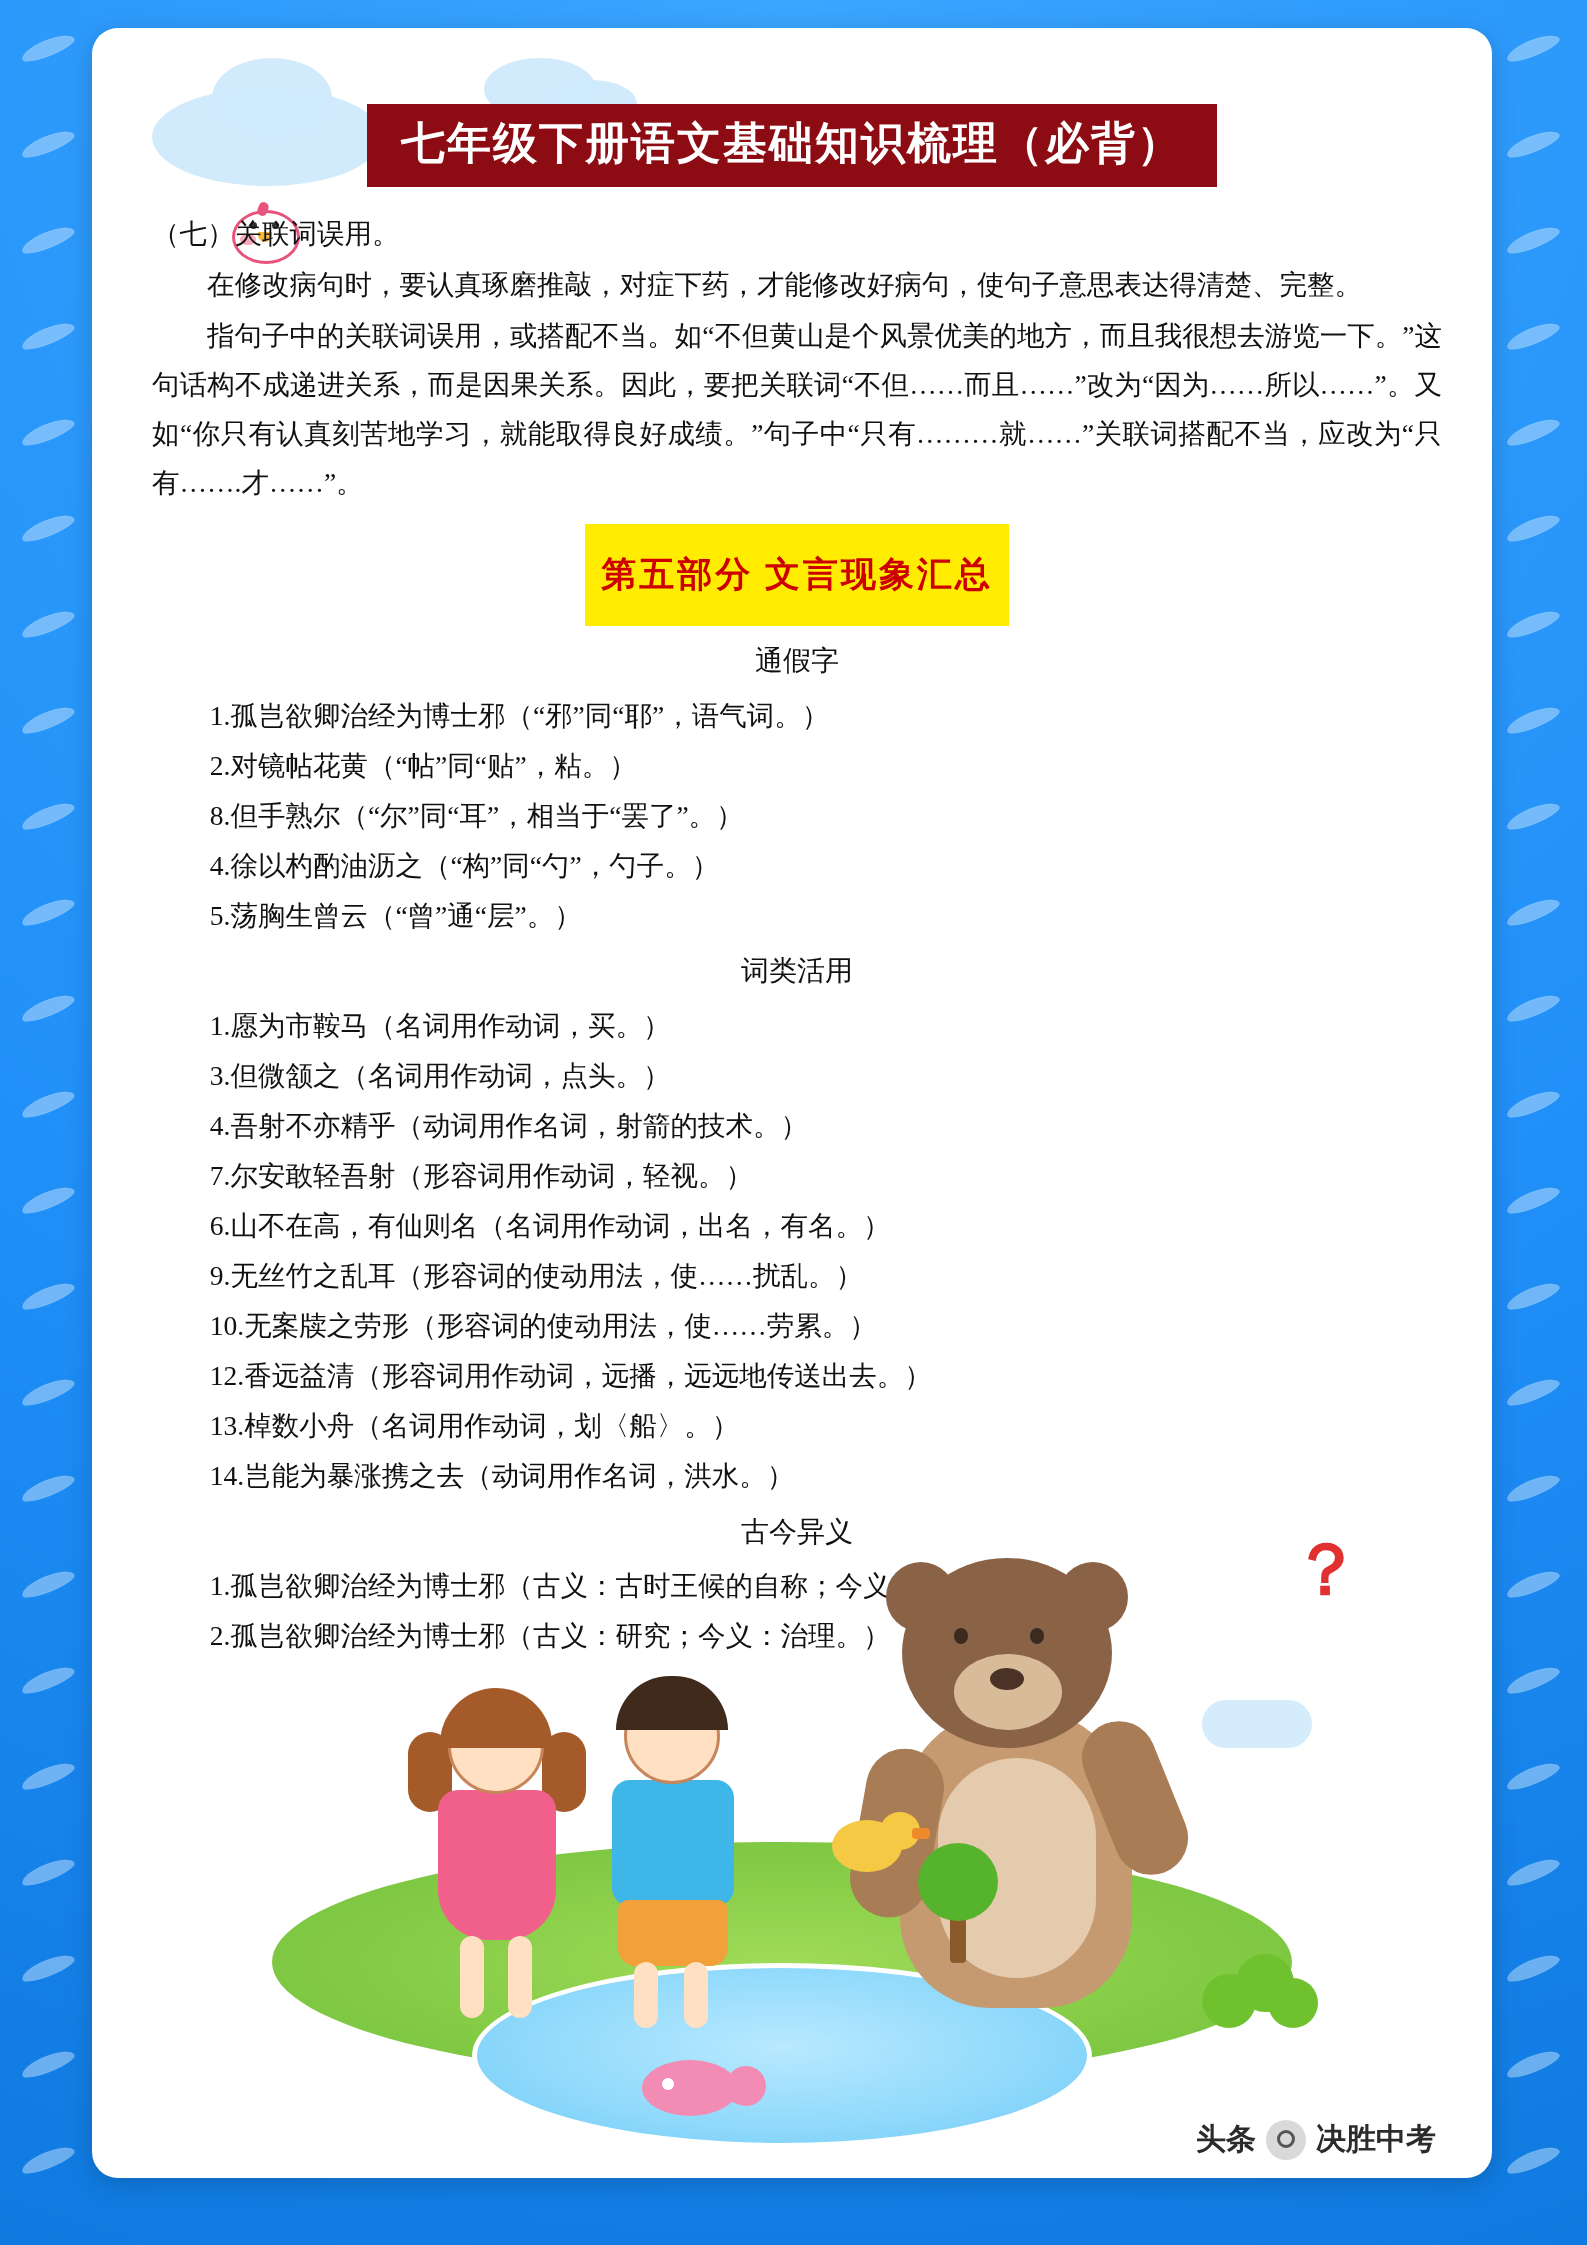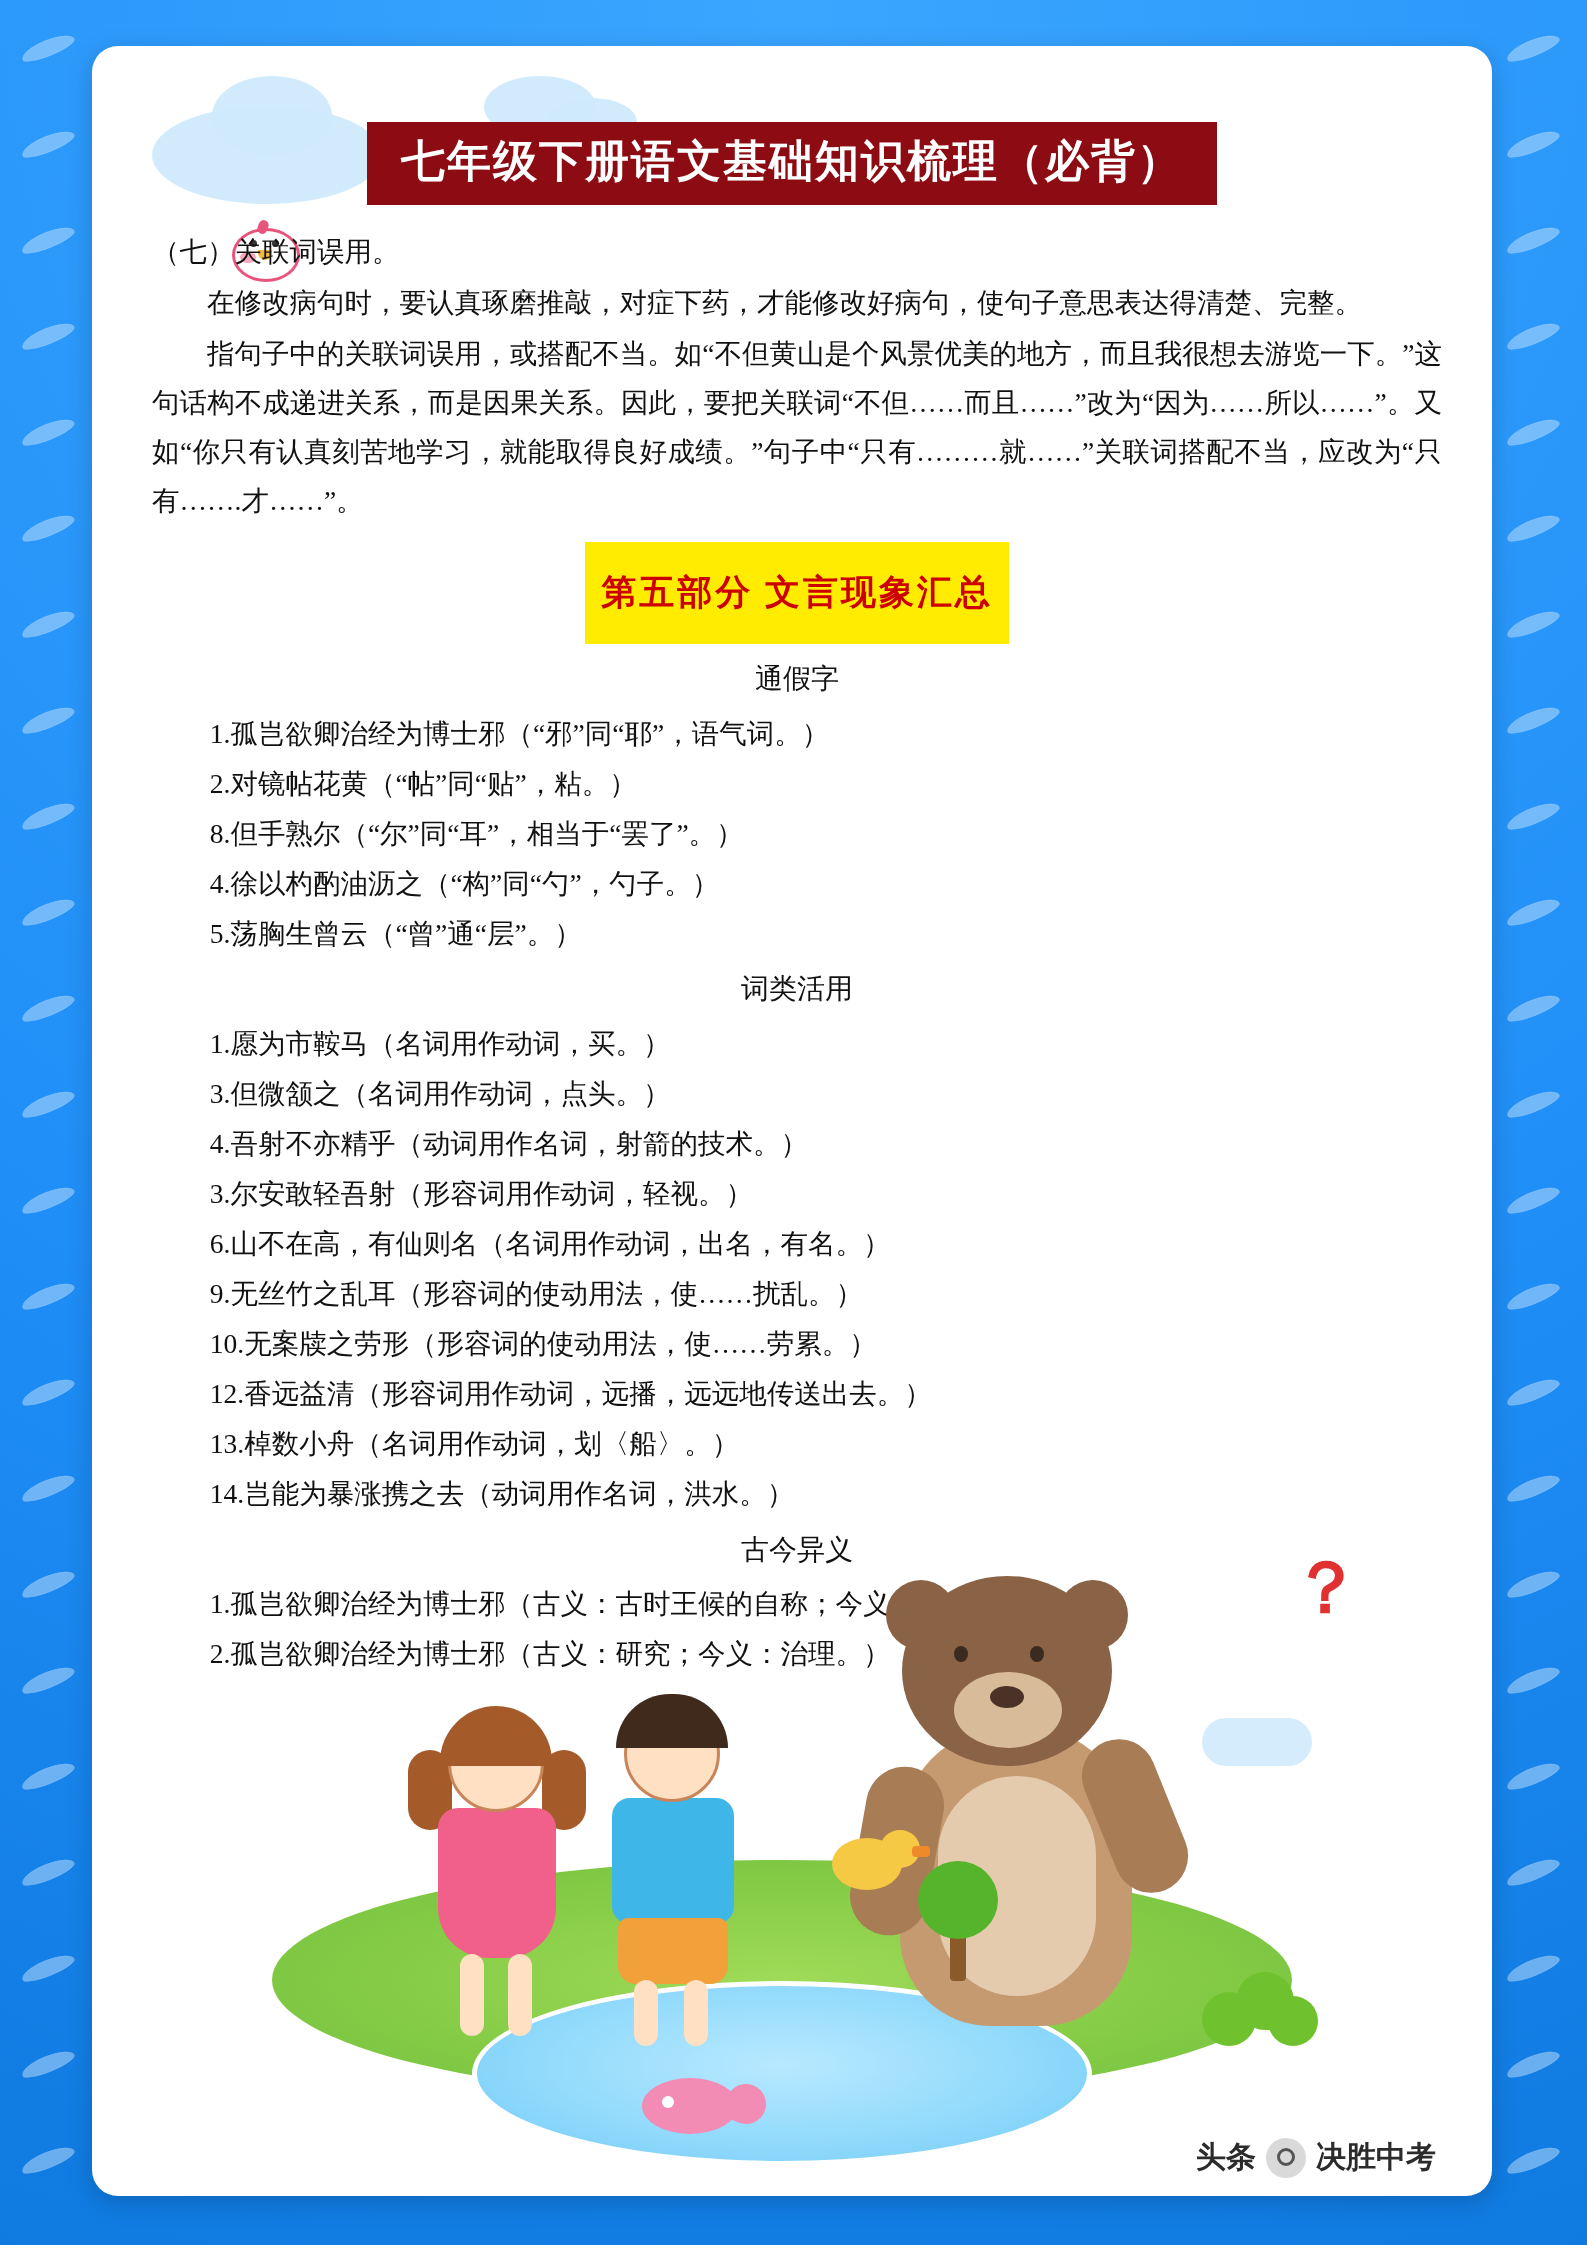--- a/index.html
+++ b/index.html
@@ -27,21 +27,21 @@
     position:absolute;
     width:56px;height:16px;
     background:#cfe7fb;
     border-radius:50% 50% 50% 50%/60% 60% 40% 40%;
     transform:rotate(-18deg);
     box-shadow:0 0 0 1px rgba(255,255,255,.35) inset;
     opacity:.85;
   }
   .paper{
     position:absolute;
-    left:92px;top:46px;
+    left:92px;top:28px;
     width:1400px;height:2150px;
     background:#ffffff;
     border-radius:26px;
     box-shadow:0 6px 26px rgba(0,0,0,.18);
     overflow:hidden;
   }
   
   .title-bar{
     position:absolute;
     left:50%;transform:translateX(-50%);
@@ -285,21 +285,21 @@
     <p class="item">1.孤岂欲卿治经为博士邪（“邪”同“耶”，语气词。）</p>
     <p class="item">2.对镜帖花黄（“帖”同“贴”，粘。）</p>
     <p class="item">8.但手熟尔（“尔”同“耳”，相当于“罢了”。）</p>
     <p class="item">4.徐以杓酌油沥之（“构”同“勺”，勺子。）</p>
     <p class="item">5.荡胸生曾云（“曾”通“层”。）</p>
 
     <p class="sub-title">词类活用</p>
     <p class="item">1.愿为市鞍马（名词用作动词，买。）</p>
     <p class="item">3.但微颔之（名词用作动词，点头。）</p>
     <p class="item">4.吾射不亦精乎（动词用作名词，射箭的技术。）</p>
-    <p class="item">3.尔安敢轻吾射（形容词用作动词，轻视。）</p>
+    <p class="item">7.尔安敢轻吾射（形容词用作动词，轻视。）</p>
     <p class="item">6.山不在高，有仙则名（名词用作动词，出名，有名。）</p>
     <p class="item">9.无丝竹之乱耳（形容词的使动用法，使……扰乱。）</p>
     <p class="item">10.无案牍之劳形（形容词的使动用法，使……劳累。）</p>
     <p class="item">12.香远益清（形容词用作动词，远播，远远地传送出去。）</p>
     <p class="item">13.棹数小舟（名词用作动词，划〈船〉。）</p>
     <p class="item">14.岂能为暴涨携之去（动词用作名词，洪水。）</p>
 
     <p class="sub-title">古今异义</p>
     <p class="item">1.孤岂欲卿治经为博士邪（古义：古时王候的自称；今义：孤单，孤苦。）</p>
     <p class="item">2.孤岂欲卿治经为博士邪（古义：研究；今义：治理。）</p>

